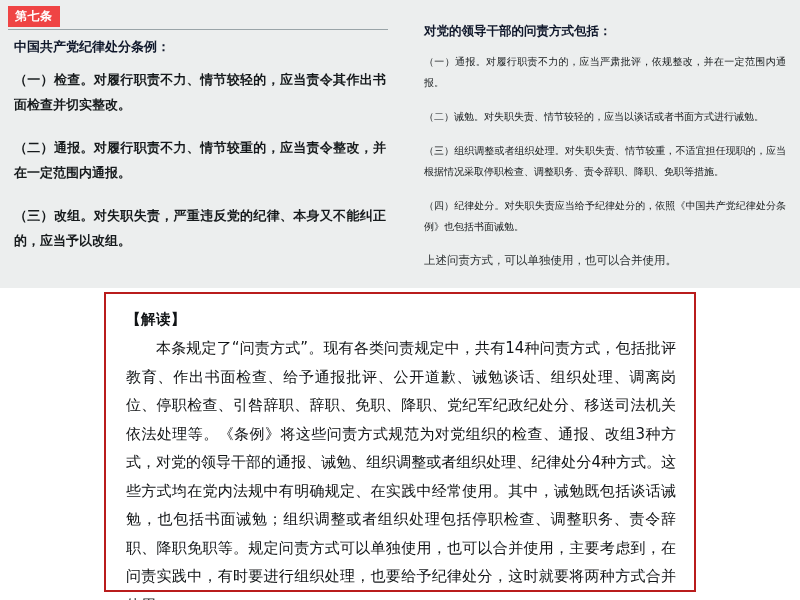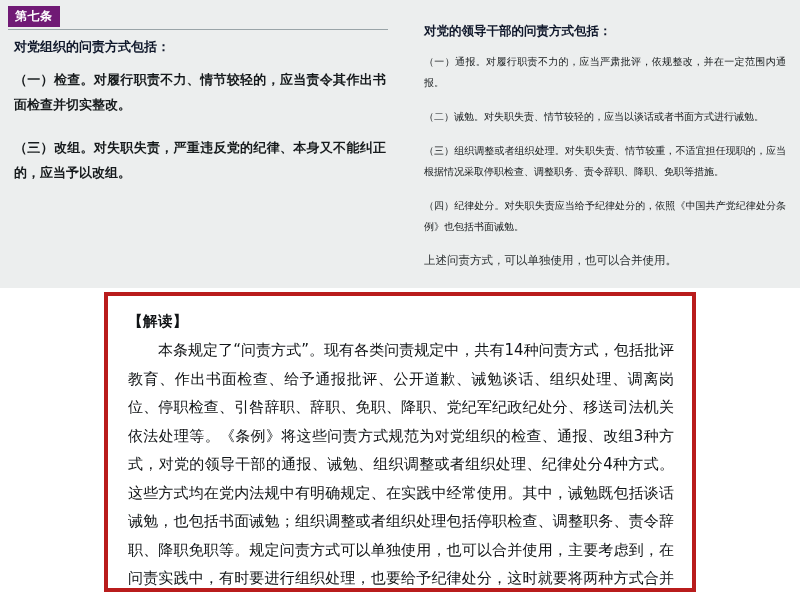--- a/index.html
+++ b/index.html
@@ -27,21 +27,21 @@
     top: 0;
     width: 800px;
     height: 288px;
     background: #eceeee;
     box-sizing: border-box;
   }
   .article-tag {
     position: absolute;
     left: 8px;
     top: 6px;
-    background: #701a75;
+    background: #ef4444;
     color: #ffffff;
     font-size: 12px;
     font-weight: bold;
     line-height: 16px;
     padding: 2px 7px 3px 7px;
     letter-spacing: 0.5px;
   }
   .tag-underline {
     position: absolute;
     left: 8px;
@@ -93,21 +93,21 @@
     line-height: 20px;
     color: #2a2f31;
   }
   
   .interp-box {
     position: absolute;
     left: 104px;
     top: 292px;
     width: 592px;
     height: 300px;
-    border: 4px solid #b91c1c;
+    border: 2px solid #b91c1c;
     background: #ffffff;
     box-sizing: border-box;
     padding: 14px 18px 10px 20px;
   }
   .interp-title {
     margin: 0 0 4px 0;
     font-size: 14.5px;
     font-weight: bold;
     line-height: 22px;
     letter-spacing: 0.5px;
@@ -126,22 +126,23 @@
 <body>
 
 <div class="page">
 
   <div class="top-band">
 
     <div class="article-tag">第七条</div>
     <div class="tag-underline"></div>
 
     <div class="col col-left">
-      <h4>对党组织的问责方式包括：</h4>
+      <h4>中国共产党纪律处分条例：</h4>
       <p class="para">（一）检查。对履行职责不力、情节较轻的，应当责令其作出书面检查并切实整改。</p>
+      <p class="para">（二）通报。对履行职责不力、情节较重的，应当责令整改，并在一定范围内通报。</p>
       <p class="para">（三）改组。对失职失责，严重违反党的纪律、本身又不能纠正的，应当予以改组。</p>
     </div>
 
     <div class="col col-right">
       <h4>对党的领导干部的问责方式包括：</h4>
       <p class="para">（一）通报。对履行职责不力的，应当严肃批评，依规整改，并在一定范围内通报。</p>
       <p class="para">（二）诫勉。对失职失责、情节较轻的，应当以谈话或者书面方式进行诫勉。</p>
       <p class="para">（三）组织调整或者组织处理。对失职失责、情节较重，不适宜担任现职的，应当根据情况采取停职检查、调整职务、责令辞职、降职、免职等措施。</p>
       <p class="para">（四）纪律处分。对失职失责应当给予纪律处分的，依照《中国共产党纪律处分条例》也包括书面诫勉。</p>
       <p class="para-note">上述问责方式，可以单独使用，也可以合并使用。</p>

